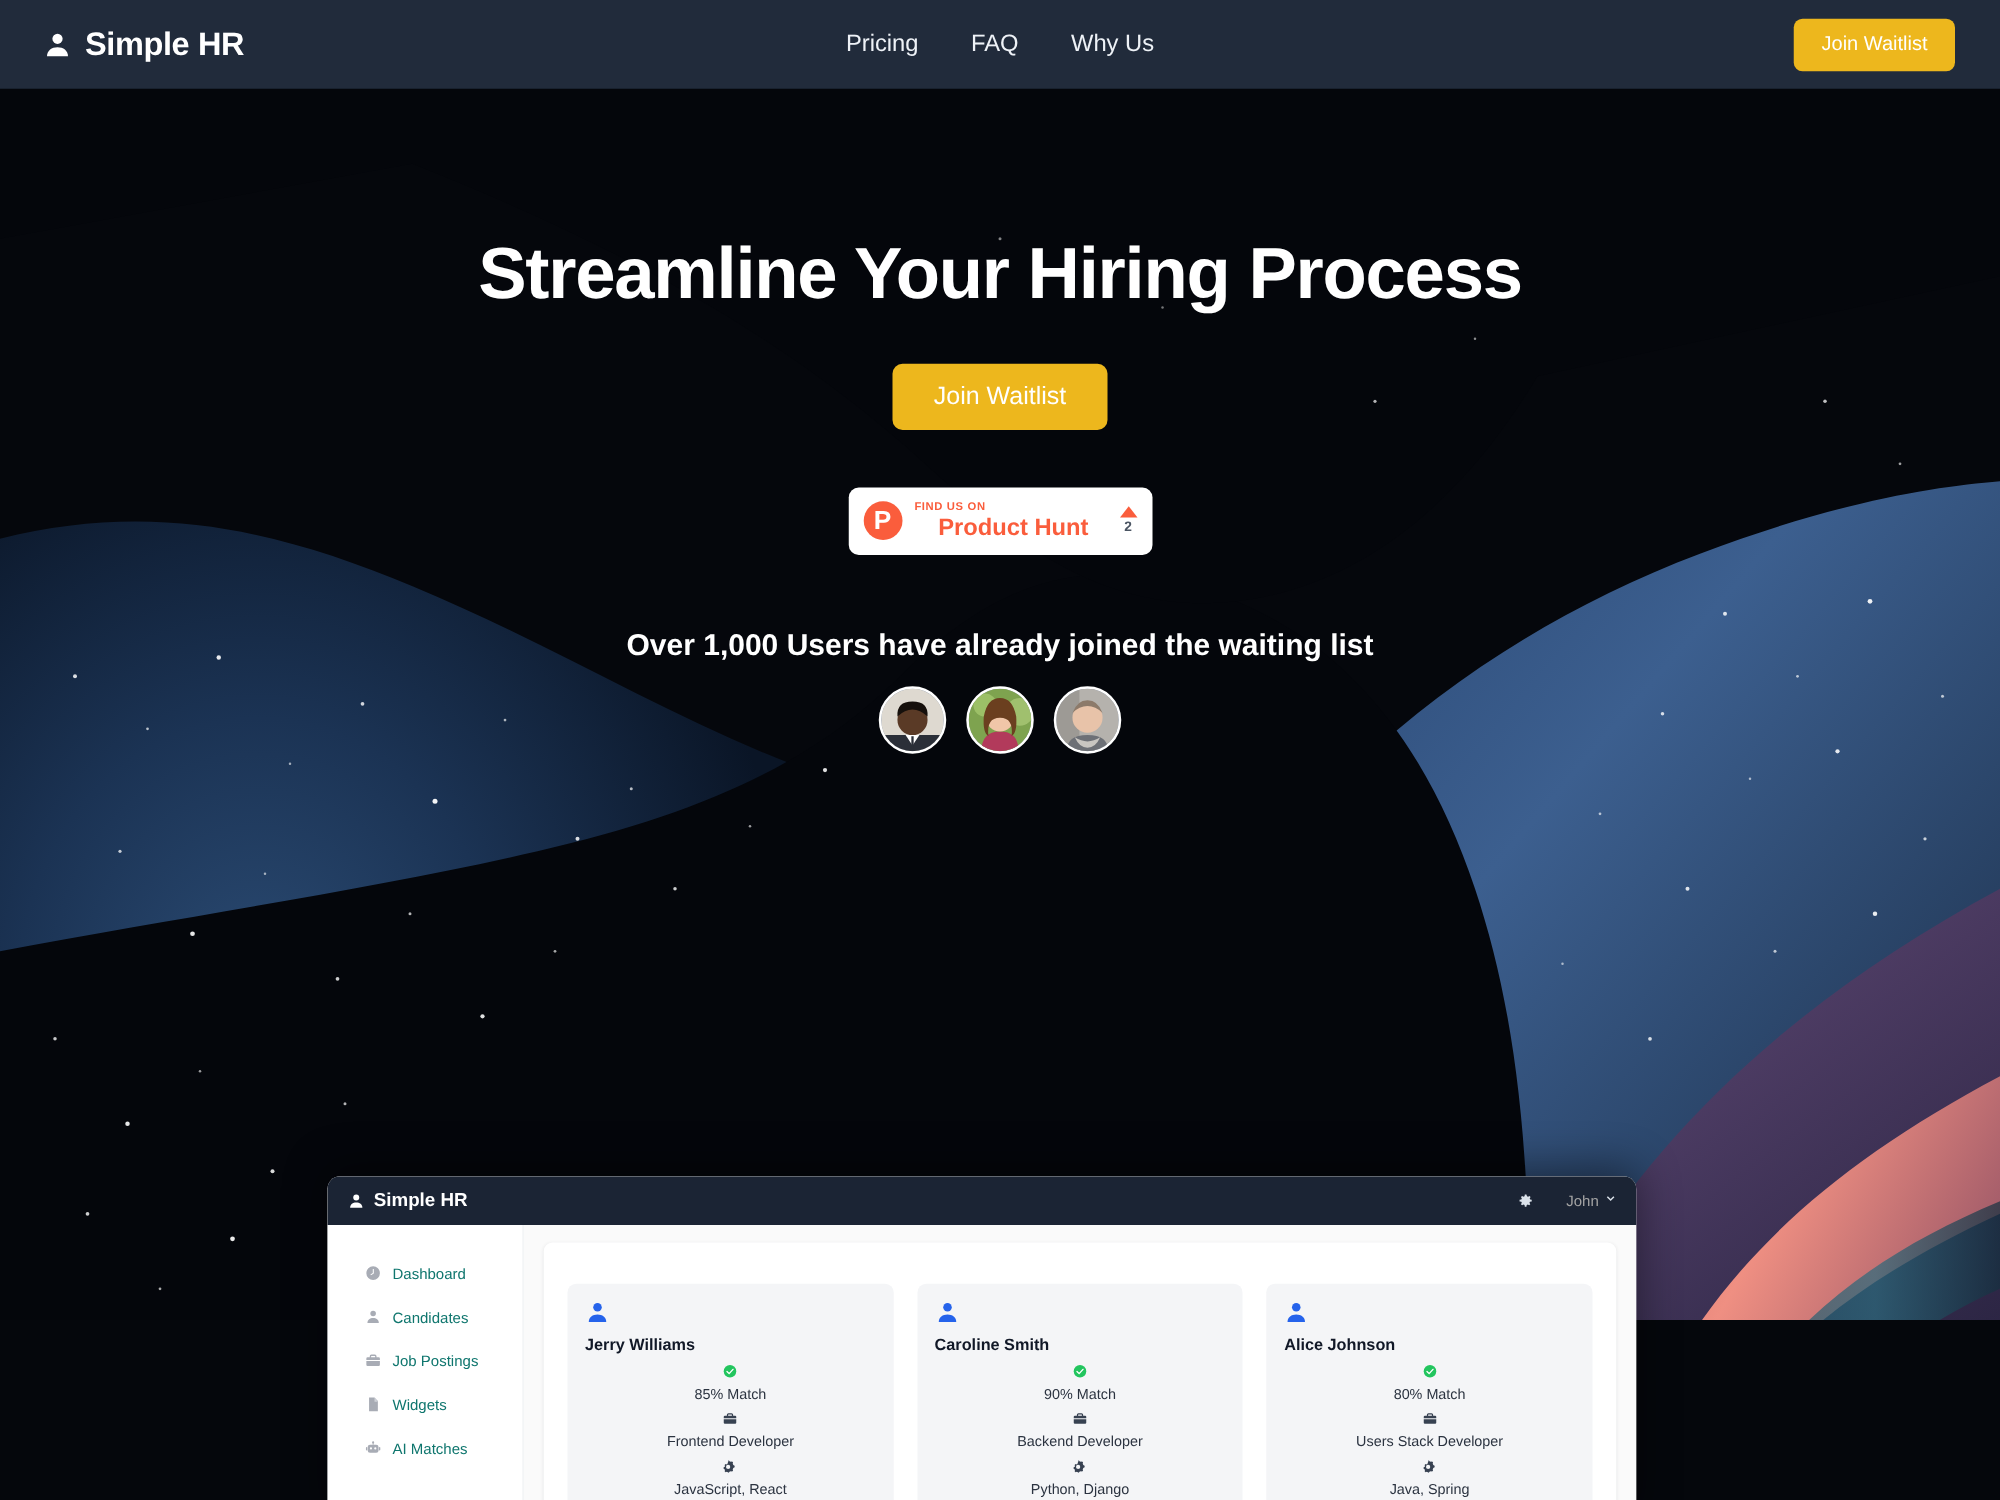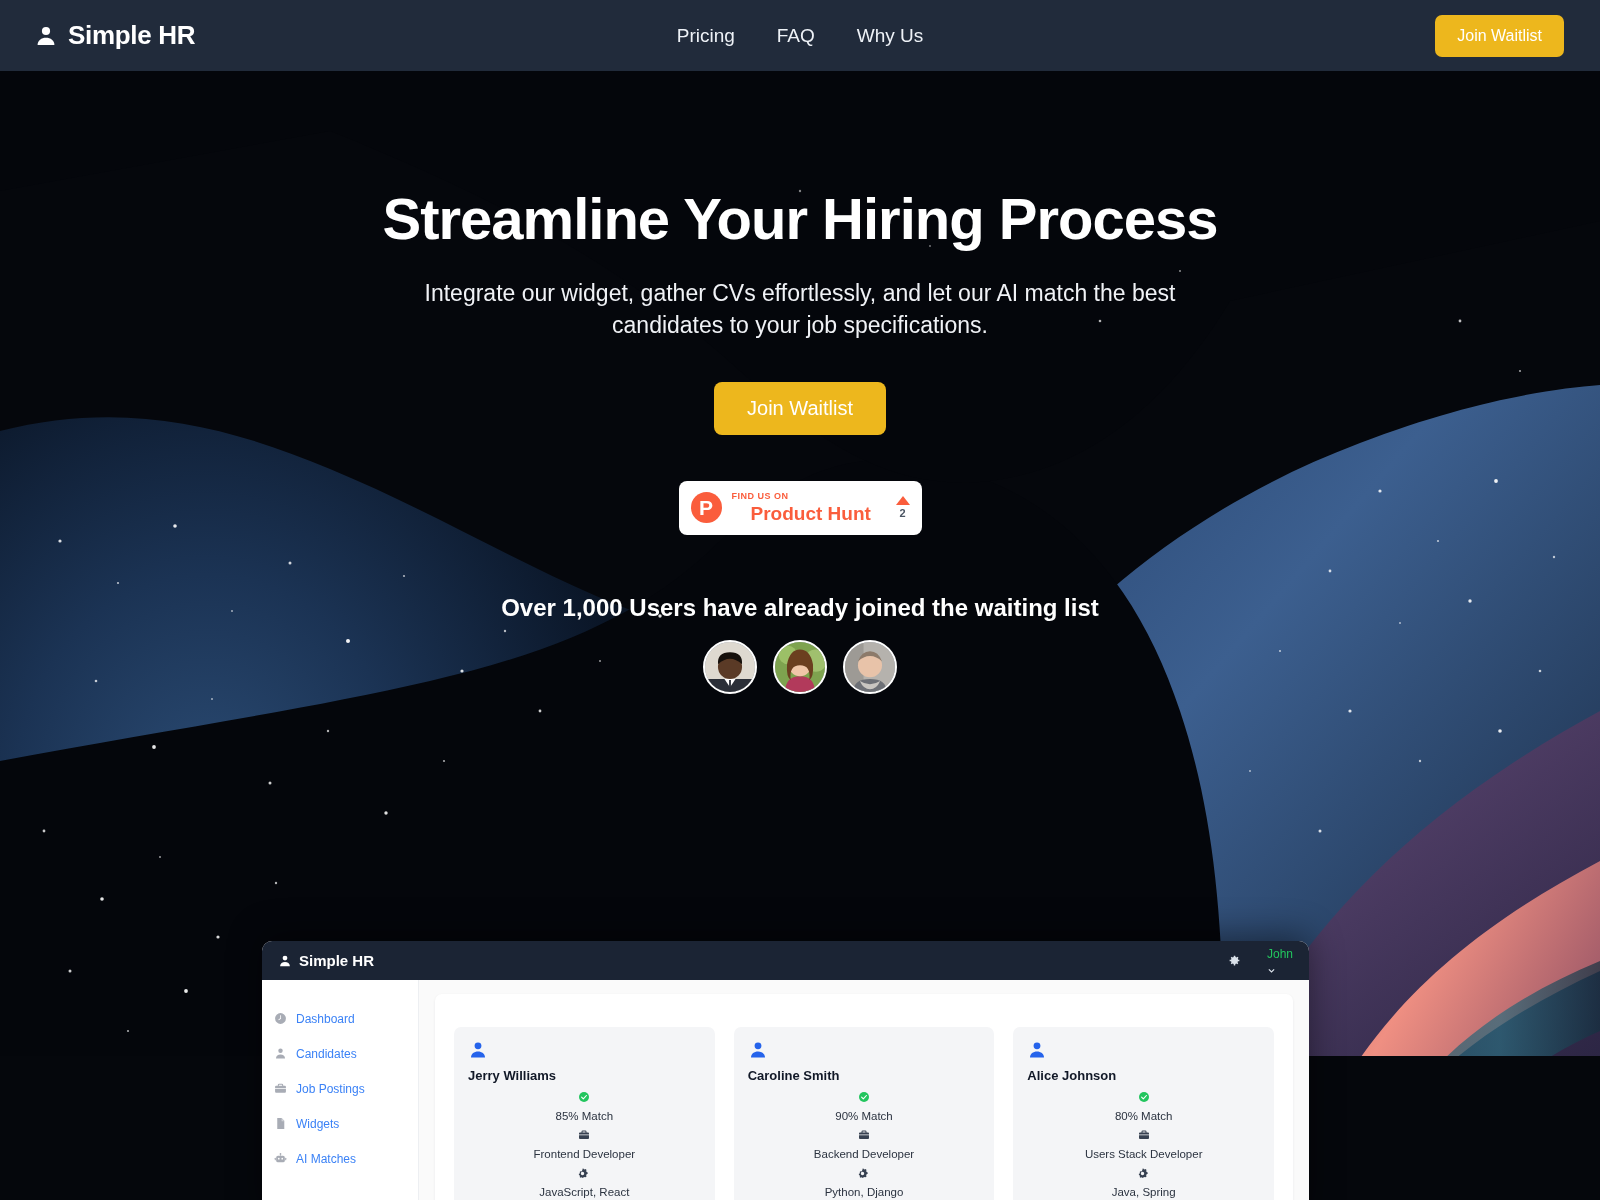--- a/index.html
+++ b/index.html
@@ -114,31 +114,31 @@
     box-shadow: 0 -6px 34px rgba(0,0,0,0.45);
   }
   .dash-top {
     height: 39px; background: #1b2434;
     display: flex; align-items: center;
     padding: 0 16px;
   }
   .dash-brand { display: flex; align-items: center; gap: 7px; }
   .dash-brand-name { color: #ffffff; font-size: 15px; font-weight: 700; }
   .dash-top-right { margin-left: auto; display: flex; align-items: center; gap: 26px; }
-  .dash-user { color: #22c55e; font-size: 12px; display: flex; align-items: flex-start; gap: 5px; cursor: pointer; flex-direction: column; }
+  .dash-user { color: #a3a3a3; font-size: 12px; display: flex; align-items: flex-start; gap: 5px; cursor: pointer; }
   .dash-body { display: flex; height: 241px; background: #ffffff; }
   .dash-side {
     width: 157px; flex: 0 0 157px;
     border-right: 1px solid #edeff2;
     padding-top: 21px;
   }
   .side-item {
     display: flex; align-items: center; gap: 9px;
-    padding: 0 12px; height: 35px;
-    color: #3b82f6; font-size: 12px; cursor: pointer;
+    padding: 0 30px; height: 35px;
+    color: #0f766e; font-size: 12px; cursor: pointer;
   }
   .dash-main { flex: 1; padding: 14px 16px 0 16px; background: #fafafa; }
   .dash-panel {
     background: #ffffff; border-radius: 7px;
     height: 100%; padding: 17px 19px 0 19px;
     box-shadow: 0 1px 3px rgba(16,24,40,0.07);
   }
   .panel-title { font-size: 17px; font-weight: 500; color: #111827; letter-spacing: -0.2px; }
   .cards { display: flex; gap: 19px; margin-top: 16px; }
   .cand-card {
@@ -271,21 +271,20 @@
         <circle cx="1460" cy="250" r="1.4" opacity=".75"></circle>
           <circle cx="1520" cy="300" r="1.1" opacity=".62"></circle>
         <circle cx="800" cy="120" r="1.2" opacity=".5"></circle>
           <circle cx="930" cy="175" r="1" opacity=".45"></circle>
       </g>
     </svg>
   </div>
 
   <div class="hero-content">
     <h1 class="hero-title">Streamline Your Hiring Process</h1>
-    <p class="hero-sub">Integrate our widget, gather CVs effortlessly, and let our AI match the best candidates to your job specifications.</p>
     <button class="hero-cta">Join Waitlist</button>
 
     
     <div class="ph-badge">
       <div class="ph-logo">P</div>
       <div class="ph-text">
         <div class="ph-find">FIND US ON</div>
         <div class="ph-name">Product Hunt</div>
       </div>
       <div class="ph-vote">

